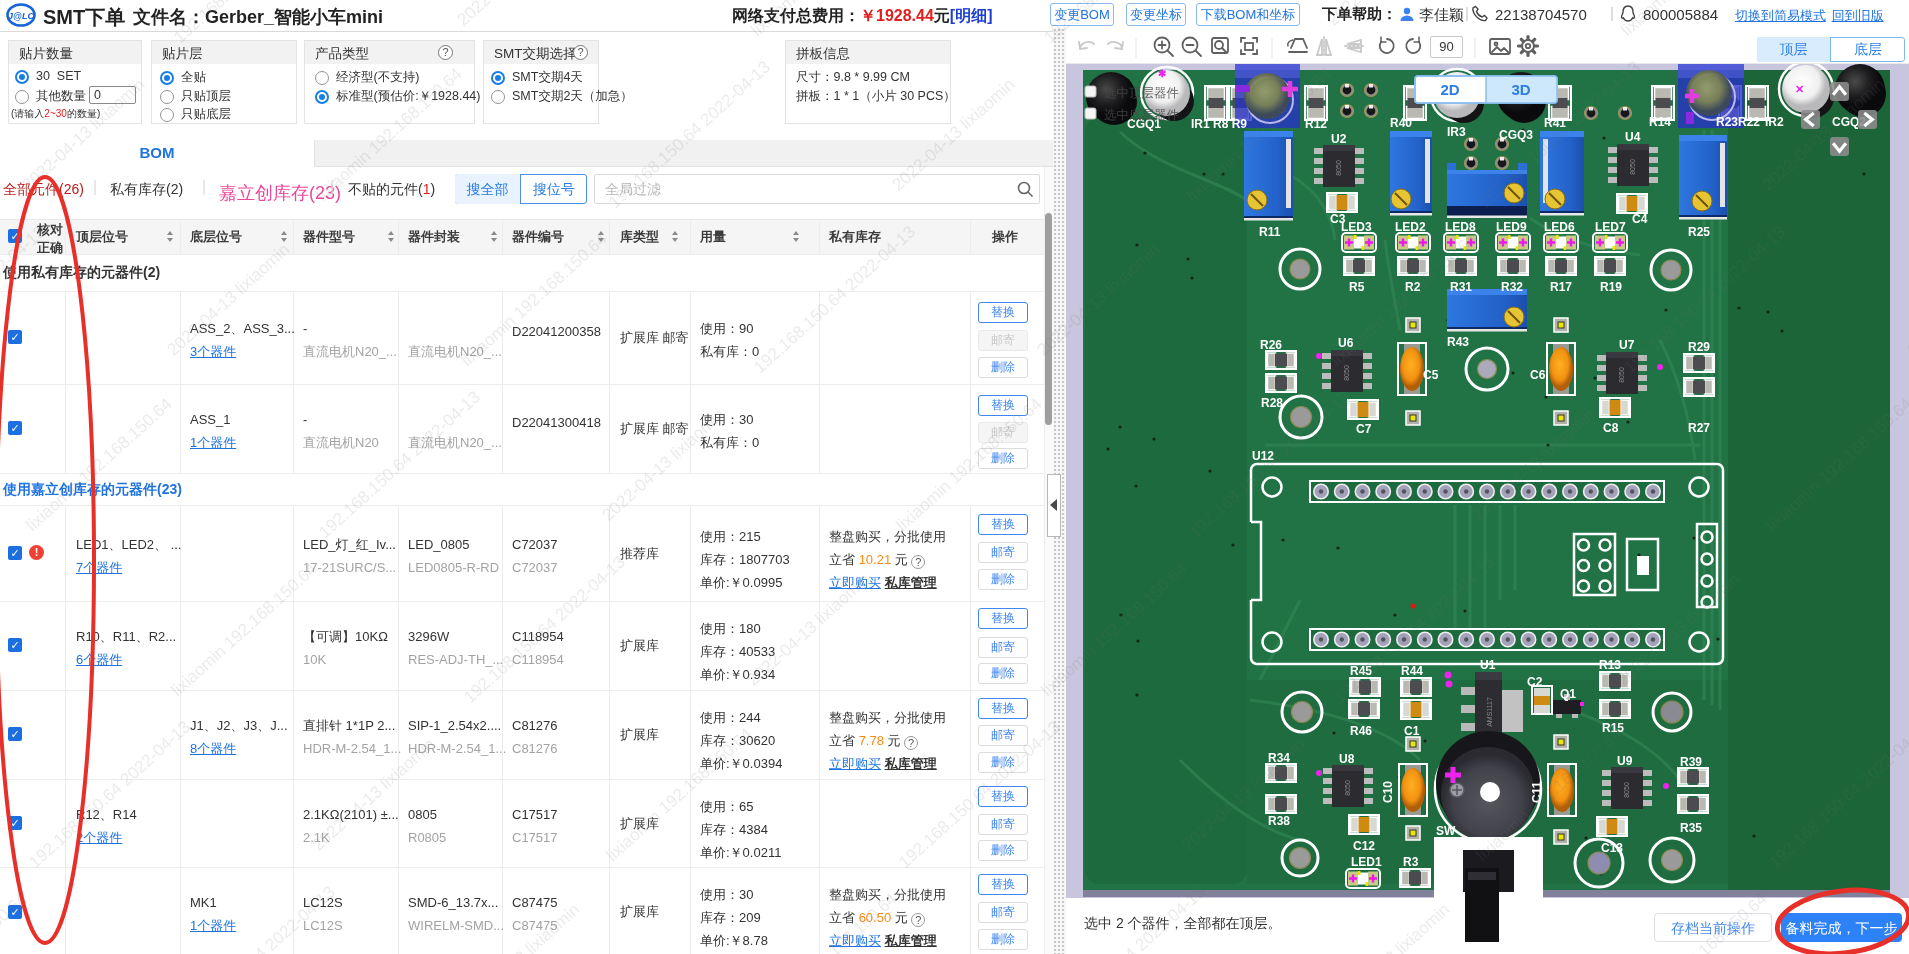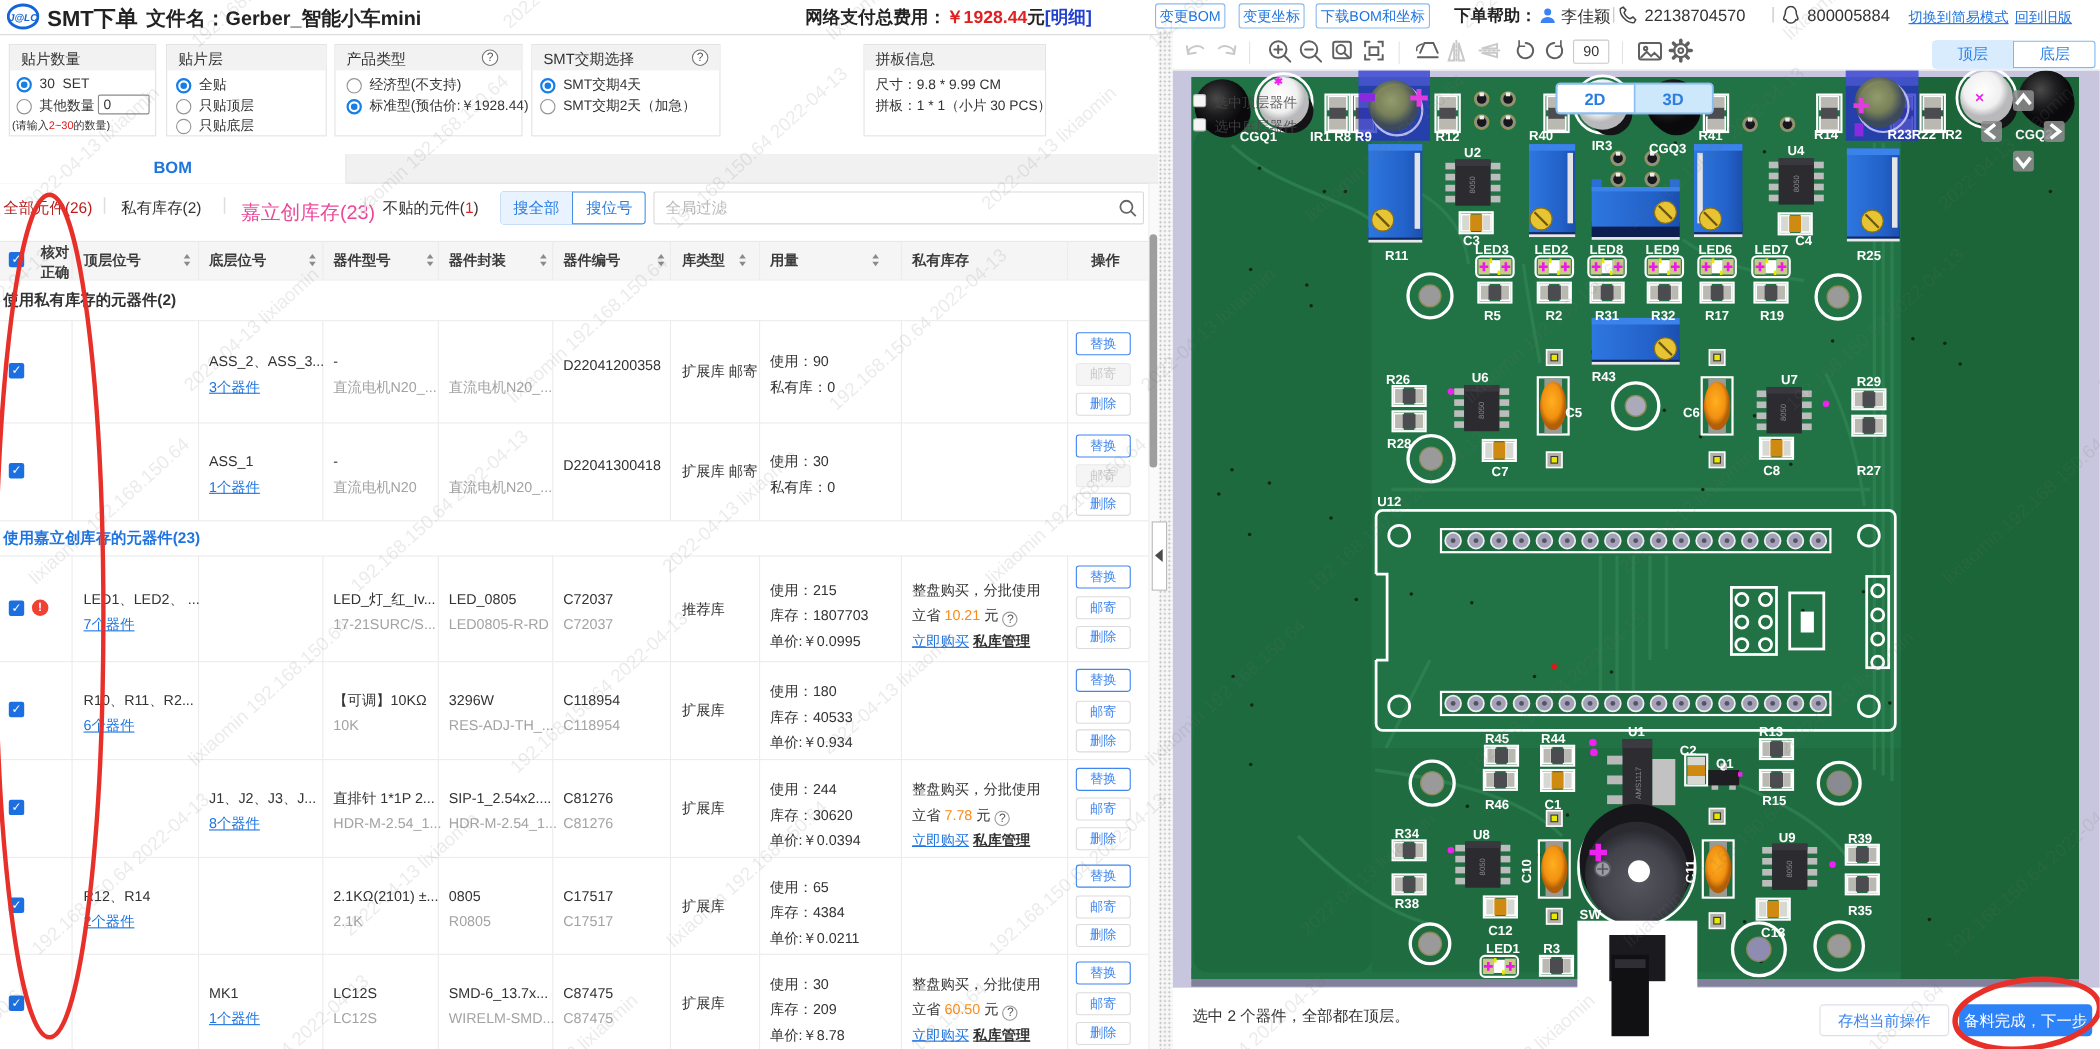--- a/index.html
+++ b/index.html
@@ -78,21 +78,21 @@
  <div class="chd">贴片层</div>
  <div class="ritem" style="left:8px;top:28px"><span class="rad on"></span>全贴</div>
  <div class="ritem" style="left:8px;top:47px"><span class="rad"></span>只贴顶层</div>
  <div class="ritem" style="left:8px;top:65px"><span class="rad"></span>只贴底层</div>
 </div>
 <div class="card" style="left:304px;width:171px">
  <div class="chd">产品类型<span class="qm" style="right:21px;top:4px"></span></div>
  <div class="ritem" style="left:10px;top:28px"><span class="rad"></span>经济型(不支持)</div>
  <div class="ritem" style="left:10px;top:47px"><span class="rad on"></span>标准型(预估价:￥1928.44)</div>
 </div>
-<div class="card" style="left:483px;width:172px">
+<div class="card" style="left:483px;width:116px">
  <div class="chd">SMT交期选择<span class="qm" style="right:10px;top:4px"></span></div>
  <div class="ritem" style="left:7px;top:28px"><span class="rad on"></span>SMT交期4天</div>
  <div class="ritem" style="left:7px;top:47px"><span class="rad"></span>SMT交期2天（加急）</div>
 </div>
 <div class="card" style="left:785px;width:166px">
  <div class="chd">拼板信息</div>
  <div class="ritem" style="left:10px;top:28px">尺寸：9.8 * 9.99 CM</div>
  <div class="ritem" style="left:10px;top:47px">拼板：1 * 1（小片 30 PCS）</div>
 </div>
 

